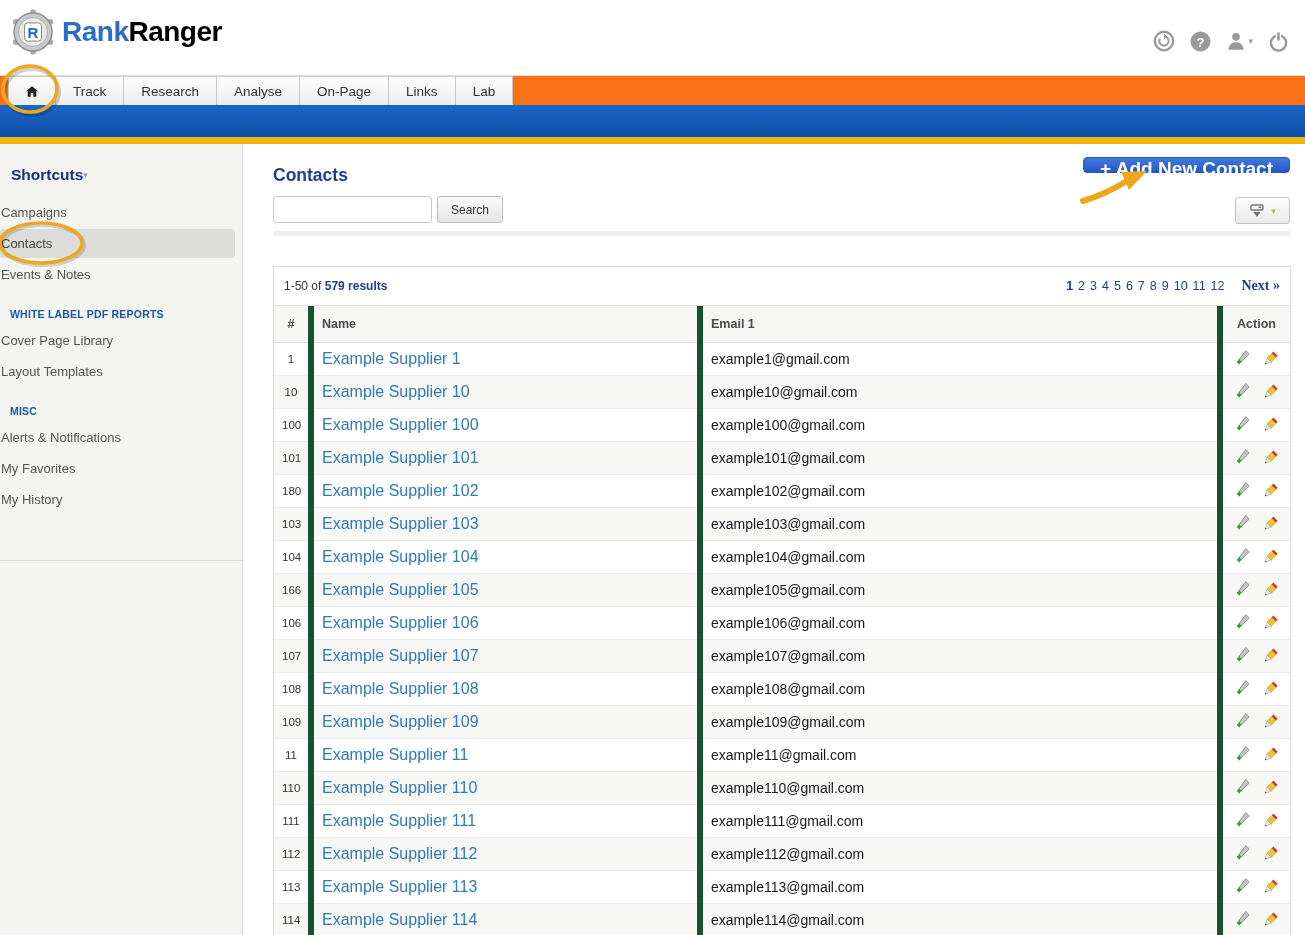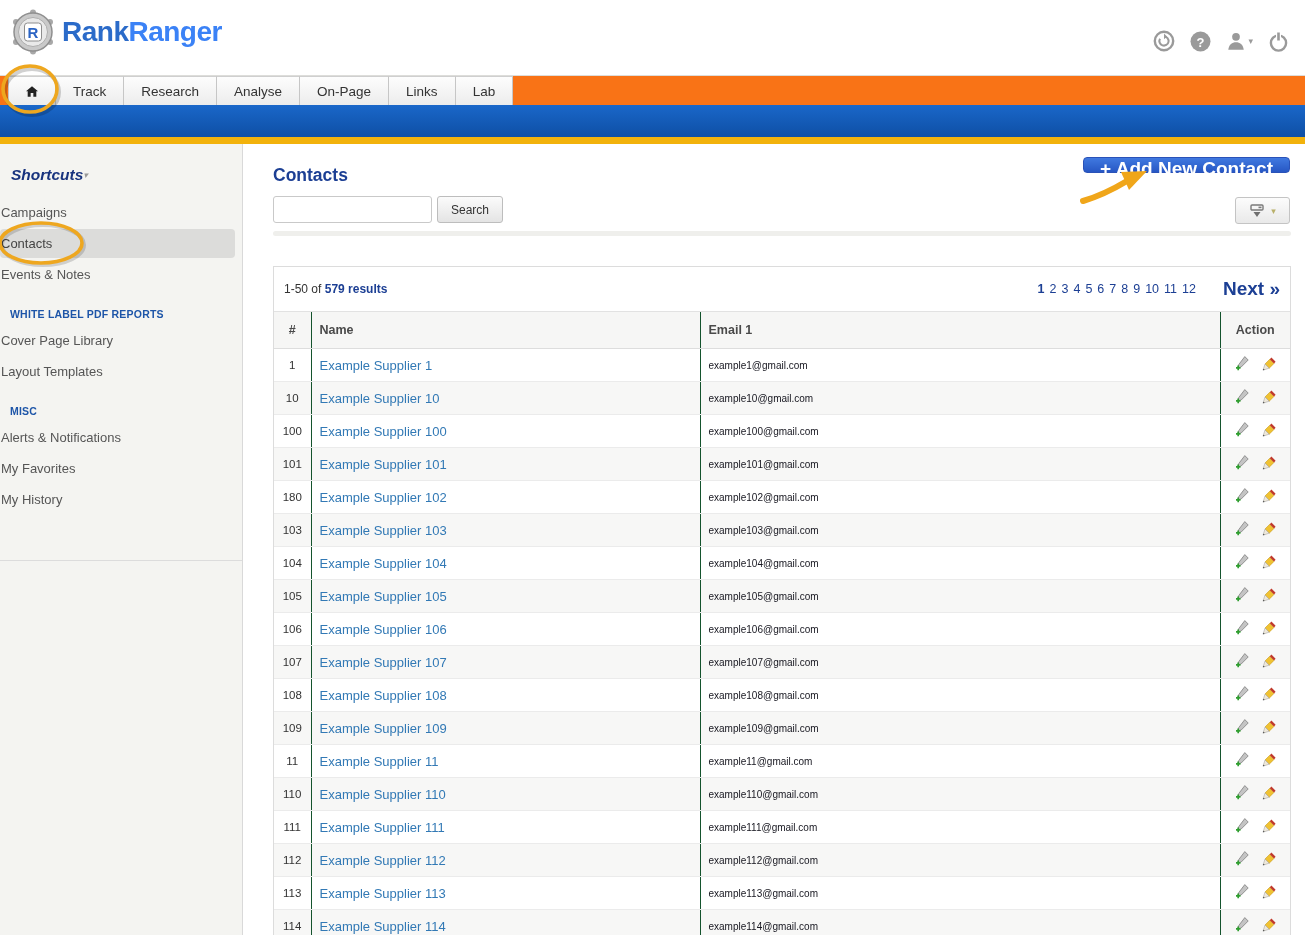--- a/index.html
+++ b/index.html
@@ -5,41 +5,41 @@
   * { margin:0; padding:0; box-sizing:border-box; }
   html,body { width:1305px; height:935px; overflow:hidden; background:#fff;
     font-family:"Liberation Sans", sans-serif; }
   .page { position:relative; width:1305px; height:935px; }
 
   
   .header { height:75px; background:#fff; position:relative; }
   .brand { position:absolute; left:10px; top:9px; display:flex; align-items:center; gap:6px; }
   .brand-name { font-size:28px; font-weight:bold; letter-spacing:-0.5px; }
   .brand-name .b1 { color:#2b6bc9; }
-  .brand-name .b2 { color:#3b82f6;text-align:right; }
+  .brand-name .b2 { color:#000000;text-align:right; }
   .hdr-icons { position:absolute; right:16px; top:30px; display:flex; align-items:center; gap:15px; }
   .hicon { display:inline-flex; align-items:center; cursor:pointer; }
   .hcaret { font-size:9px; color:#9a9a9a; margin-left:2px; }
 
   
   .tabstrip { height:30px; background:#f97316; border-top:1px solid #ddddda; display:flex; }
   .tab { display:flex; align-items:center; justify-content:center; padding:0 17px;
     font-size:13.5px; color:#333; background:linear-gradient(#fdfdfd,#ececec);
     border-right:1px solid #c6c6c6; border-top:1px solid #cfcfcf; cursor:pointer; }
   .tab-home { width:48px; border-left:1px solid #c6c6c6; margin-left:8px; }
 
   .bluebar { height:32px; background:linear-gradient(#1a67c9,#0e4fa5); }
   .goldbar { height:7px; background:#f2b20c; }
 
   
   .sidebar { position:absolute; left:0; top:144px; bottom:0; width:243px;
     background:#f4f4f1; border-right:1px solid #d9d9d9; }
   .sidebar::after { content:""; position:absolute; left:0; right:0; top:416px; border-top:1px solid #dcdcdc; }
   .sb-title { display:flex; justify-content:flex-start; align-items:center;
-    padding:22px 14px 12px 11px; font-size:15.5px; font-weight:bold; color:#18337e; cursor:pointer;font-style:italic; }
+    padding:22px 14px 12px 11px; font-size:15.5px; font-weight:bold; color:#18337e; cursor:pointer; }
   .sb-title .caret { font-size:9px; color:#999; font-weight:normal; }
   .sb-item { font-size:13px; color:#555; padding:7px 1px; margin:2px 7px 2px 0; cursor:pointer; }
   .sb-item.active { background:#dcdcda; border-radius:4px; color:#444; }
   .sb-header { font-size:10.5px; font-weight:bold; color:#1d55a8; padding:17px 10px 4px 10px; letter-spacing:0.2px; }
 
   
   .main { margin-left:244px; position:relative; padding:0 14px 0 29px; height:791px; background:#fff; }
   .page-title { font-size:17.5px; font-weight:bold; color:#1c3f94; padding-top:21px; }
   .search-row { margin-top:10px; display:flex; gap:5px; align-items:center; }
   .search-input { width:159px; height:27px; border:1px solid #c9c9c9; border-radius:3px; padding:0 6px; font-size:12px; }
@@ -55,33 +55,33 @@
 
   
   .results-box { margin-top:30px; border:1px solid #dcdcdc; background:#fff; }
   .info-row { display:flex; justify-content:space-between; align-items:center;
     padding:11px 10px; border-bottom:1px solid #e2e2e2; }
   .result-count { font-size:12px; color:#333; }
   .result-count b { color:#1c3f94; }
   .pager { display:flex; align-items:center; gap:5px; }
   .pg { font-size:12.5px; color:#1c3f94; cursor:pointer; text-decoration:none; }
   .pg.current { font-weight:bold; }
-  .pg-next { font-size:19px; font-weight:bold; color:#1c3f94; margin-left:22px; cursor:pointer; }
+  .pg-next { font-size:14px; font-weight:bold; color:#1c3f94; margin-left:12px; cursor:pointer;font-family:Liberation Serif, serif; }
 
   table { width:100%; border-collapse:collapse; table-layout:fixed; }
   th { background:#f6f6f5; color:#4a4a4a; font-size:12.5px; font-weight:bold; text-align:left;
     padding:11px 8px; border-bottom:1px solid #dddddd; }
-  th + th, td + td { border-left:1px solid #14532d; }
+  th + th, td + td { border-left:6px solid #14532d; }
   .col-num { width:37px; } .col-email { width:520px; } .col-action { width:70px; }
   th.c, td.c { text-align:center; }
   td { padding:6px 8px; border-bottom:1px solid #ebebeb; }
   tbody tr:nth-child(even) { background:#f7f7f6; }
   td.num { font-size:11.5px; color:#333; }
-  td.name a { font-size:13px; color:#3279b5; text-decoration:none; cursor:pointer; }
-  td.email { font-size:10px; color:#16161f; }
+  td.name a { font-size:16px; color:#3279b5; text-decoration:none; cursor:pointer; }
+  td.email { font-size:14px; color:#16161f; }
   td.actions { white-space:nowrap; }
   .act { display:inline-block; margin:0 3px; cursor:pointer; vertical-align:middle; }
 
   .annot { position:absolute; left:0; top:0; pointer-events:none; z-index:50; }
 </style>
 </head>
 <body>
 
 <div class="page">
 
@@ -369,21 +369,21 @@
       <svg width="16" height="16" viewBox="0 0 16 16">
         <polygon points="5,9 9.2,13.2 14,8.4 9.8,4.2" fill="#f0c232" stroke="#c79a1e" stroke-width="0.6"></polygon>
         <polygon points="9.8,4.2 14,8.4 15.6,6.8 11.4,2.6" fill="#c0392b"></polygon>
         <polygon points="5,9 9.2,13.2 3,15.2" fill="#eee8da" stroke="#9a9a9a" stroke-width="0.5"></polygon>
         <polygon points="3,15.2 4.6,14.7 3.6,13.7" fill="#333"></polygon>
       </svg>
     </span>
   </td>
             </tr>
             <tr>
-              <td class="num c">105</td>
+              <td class="num c">166</td>
               <td class="name"><a>Example Supplier 105</a></td>
               <td class="email">example105@gmail.com</td>
               <td class="actions c">
     <span class="act">
       <svg width="16" height="16" viewBox="0 0 16 16">
         <path d="M10.8 1.6 L14.2 5 L7.2 12 L3.8 12.9 L4.8 9.5 Z" fill="#c4c4c4" stroke="#8a8a8a" stroke-width="0.9"></path>
         <path d="M4.2 10.6 v4.6 M2 12.9 h4.5" stroke="#2f9e2f" stroke-width="1.7"></path>
       </svg>
     </span>
     <span class="act">

